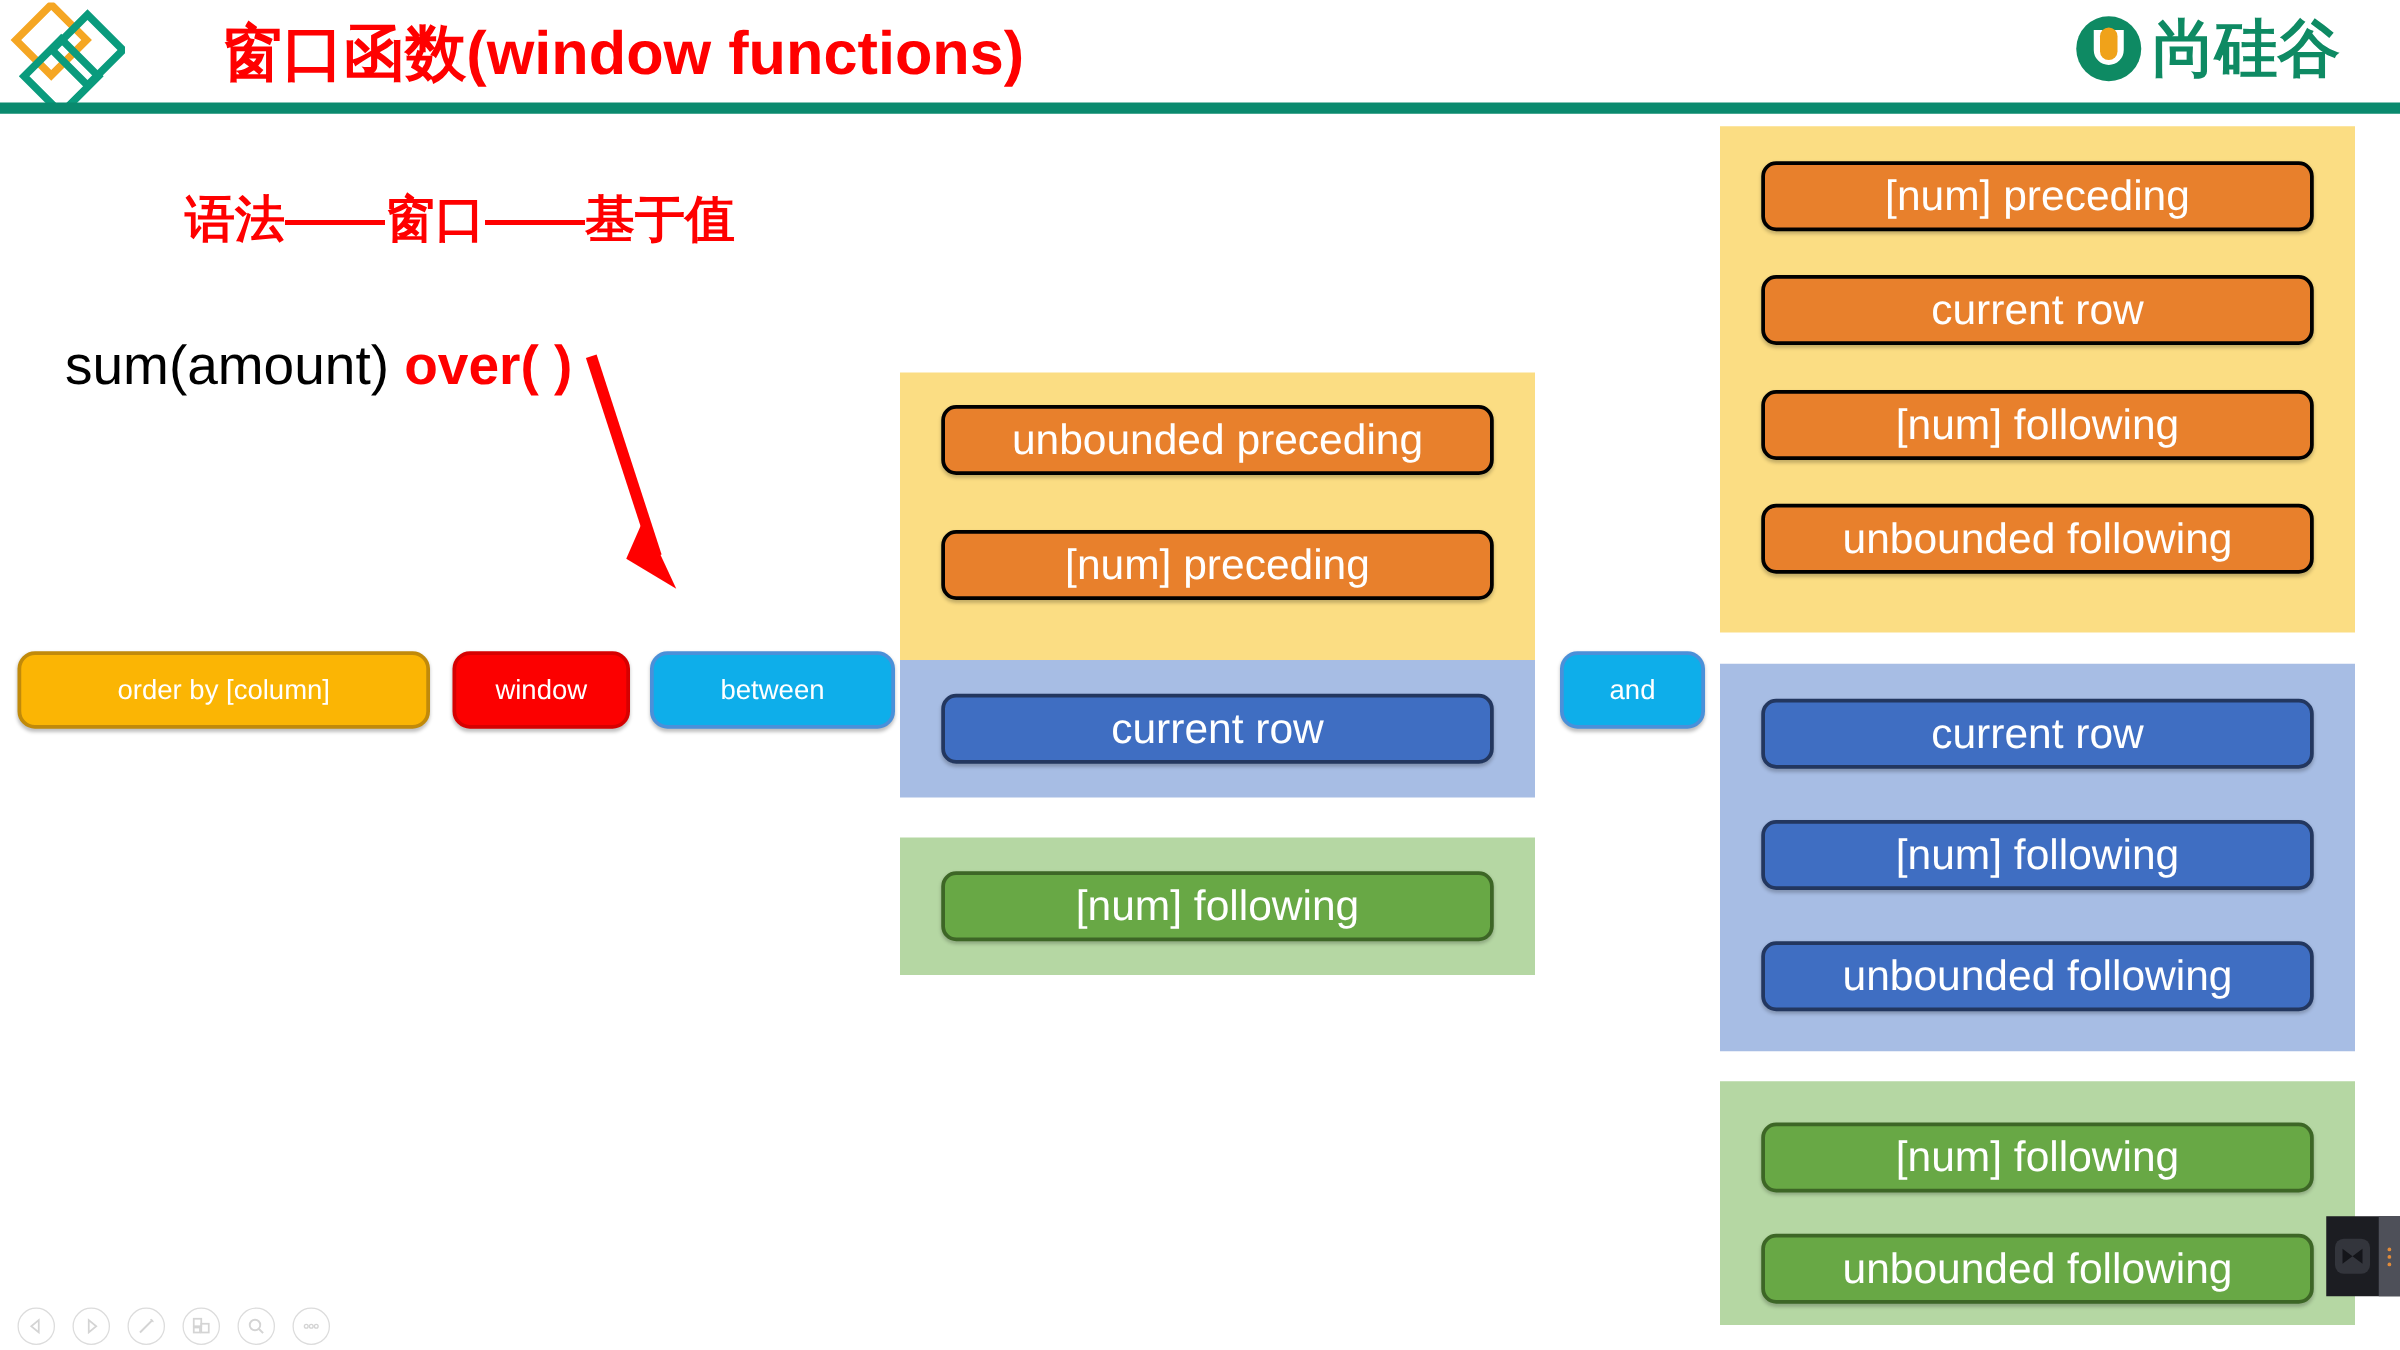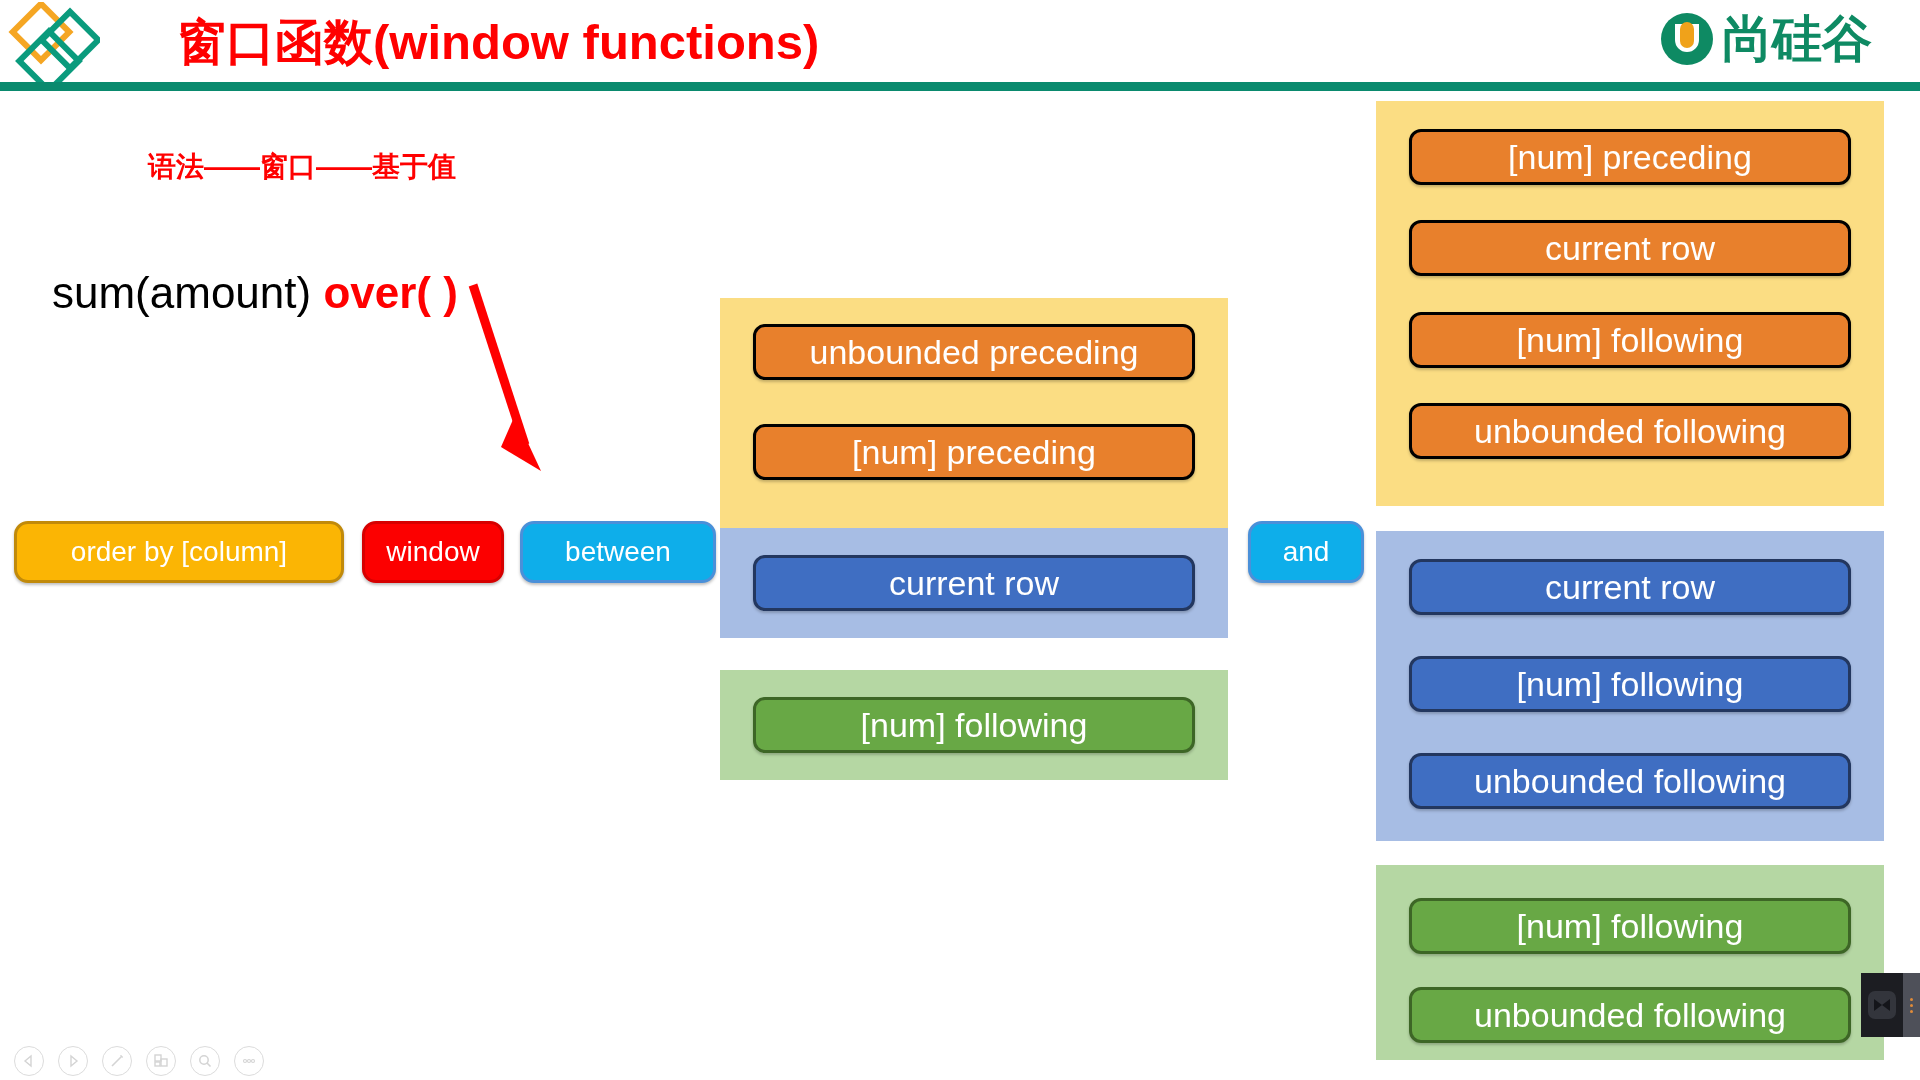--- a/index.html
+++ b/index.html
@@ -23,34 +23,34 @@
   .brand-mark { width:58px; height:58px; }
   .brand-text { margin-left:6px; height:58px; }
   .header-rule {
     position:absolute; left:0; top:82px; width:1920px; height:9px;
     background:#0a8a6e;
   }
 
   
   .subtitle {
     position:absolute; left:148px; top:148px;
-    font-size:28px; font-weight:700; color:#ff0000; white-space:nowrap;
+    font-size:40px; font-weight:700; color:#ff0000; white-space:nowrap;
   }
   .code-line {
     position:absolute; left:52px; top:268px;
     font-size:44px; color:#000; white-space:nowrap;
   }
   .code-line .over { color:#ff0000; font-weight:700; }
   .arrow-svg { position:absolute; left:455px; top:275px; width:180px; height:210px; }
 
   
   .chip {
     position:absolute;
     display:flex; align-items:center; justify-content:center;
-    color:#ffffff; font-size:28px; white-space:nowrap;
+    color:#ffffff; font-size:22px; white-space:nowrap;
     border-radius:14px;
     box-shadow:0 2px 3px rgba(0,0,0,0.25);
   }
   .chip-orderby { left:14px;  top:521px; width:330px; height:62px;
     background:#fbb504; border:3px solid #c18a0a; }
   .chip-range   { left:362px; top:521px; width:142px; height:62px;
     background:#fc0000; border:3px solid #d60000; }
   .chip-between { left:520px; top:521px; width:196px; height:62px;
     background:#0eaeea; border:3px solid #4a90d9; }
   .chip-and     { left:1248px; top:521px; width:116px; height:62px;

